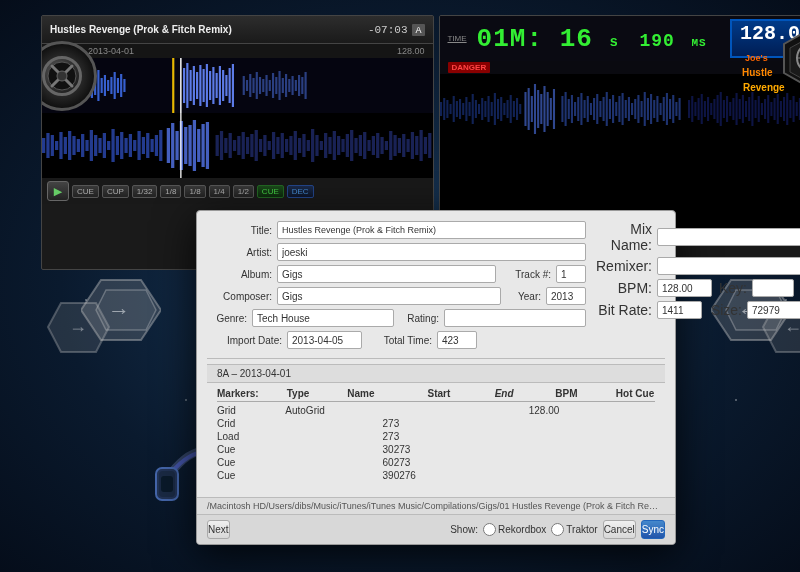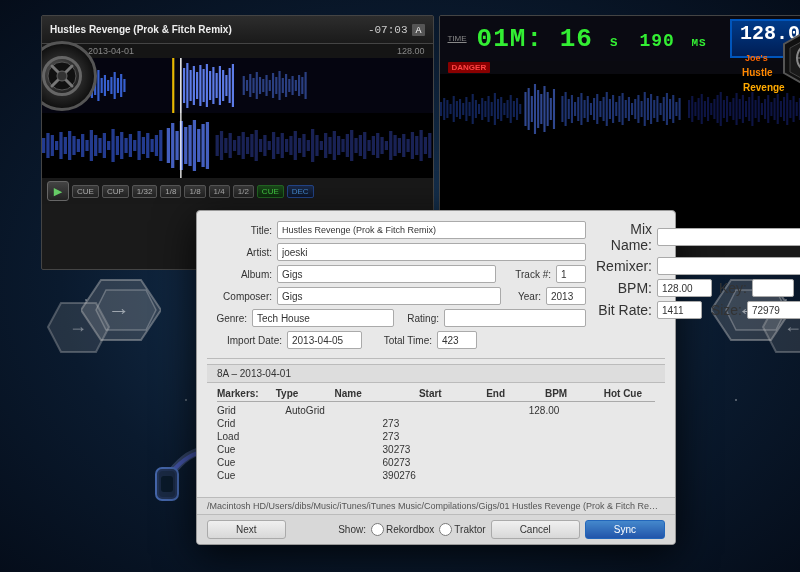--- a/index.html
+++ b/index.html
@@ -129,33 +129,33 @@
       border-bottom: 1px solid #bbb;
     }
 
     
     .markers-section {
       padding: 5px 10px;
     }
 
     .markers-header {
       display: flex;
-      gap: 16px;
+      gap: 28px;
       font-size: 10px;
       font-weight: bold;
       color: #333;
       border-bottom: 1px solid #aaa;
       padding-bottom: 2px;
       margin-bottom: 2px;
     }
 
     .marker-col-type { width: 50px; }
     .marker-col-name { width: 80px; }
     .marker-col-start { width: 60px; }
-    .marker-col-end { width: 50px; }
+    .marker-col-end { width: 50px; font-style: italic; }
     .marker-col-bpm { width: 50px; }
     .marker-col-hotcue { width: 60px; }
 
     .marker-row {
       display: flex;
       gap: 20px;
       font-size: 10px;
       color: #333;
       padding: 1px 0;
     }
@@ -180,21 +180,21 @@
       background: #d8d8d8;
       border-top: 1px solid #bbb;
       gap: 5px;
       border-radius: 0 0 4px 4px;
     }
 
     .modal-btn {
       background: linear-gradient(180deg, #f0f0f0, #d8d8d8);
       border: 1px solid #aaa;
       border-radius: 3px;
-      padding: 3px 28px;
+      padding: 3px 0;
       font-size: 10px;
       color: #333;
       cursor: pointer;
     }
 
     .modal-btn.blue-btn {
       background: linear-gradient(180deg, #4488cc, #2255aa);
       color: #fff;
       border-color: #2266bb;
     }

